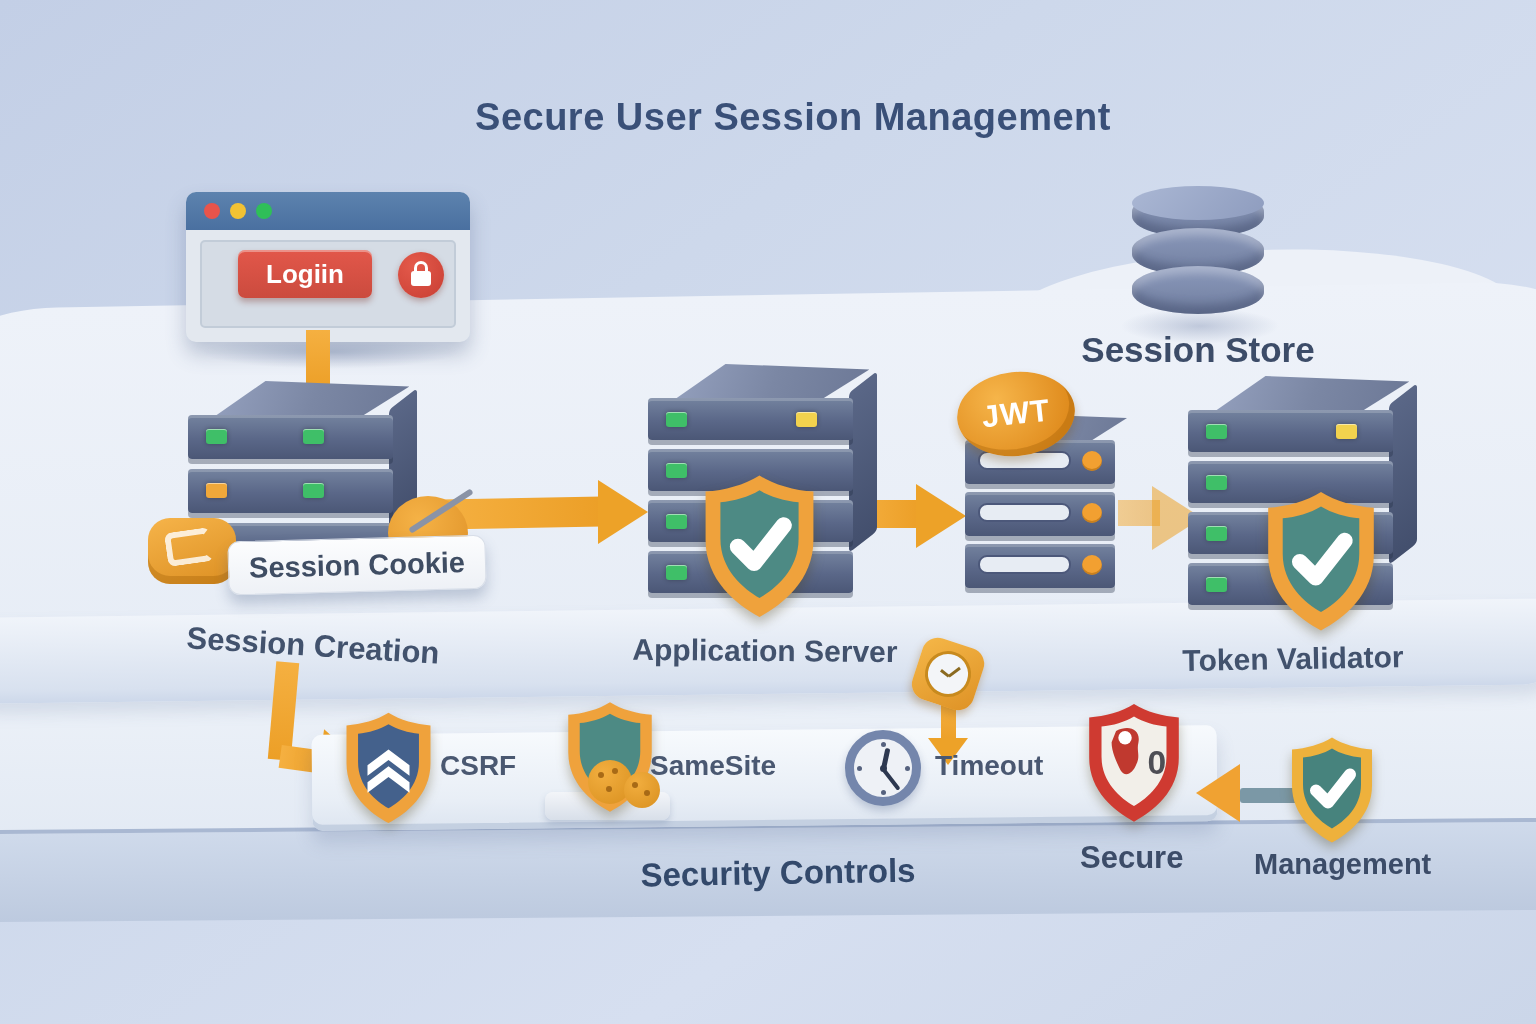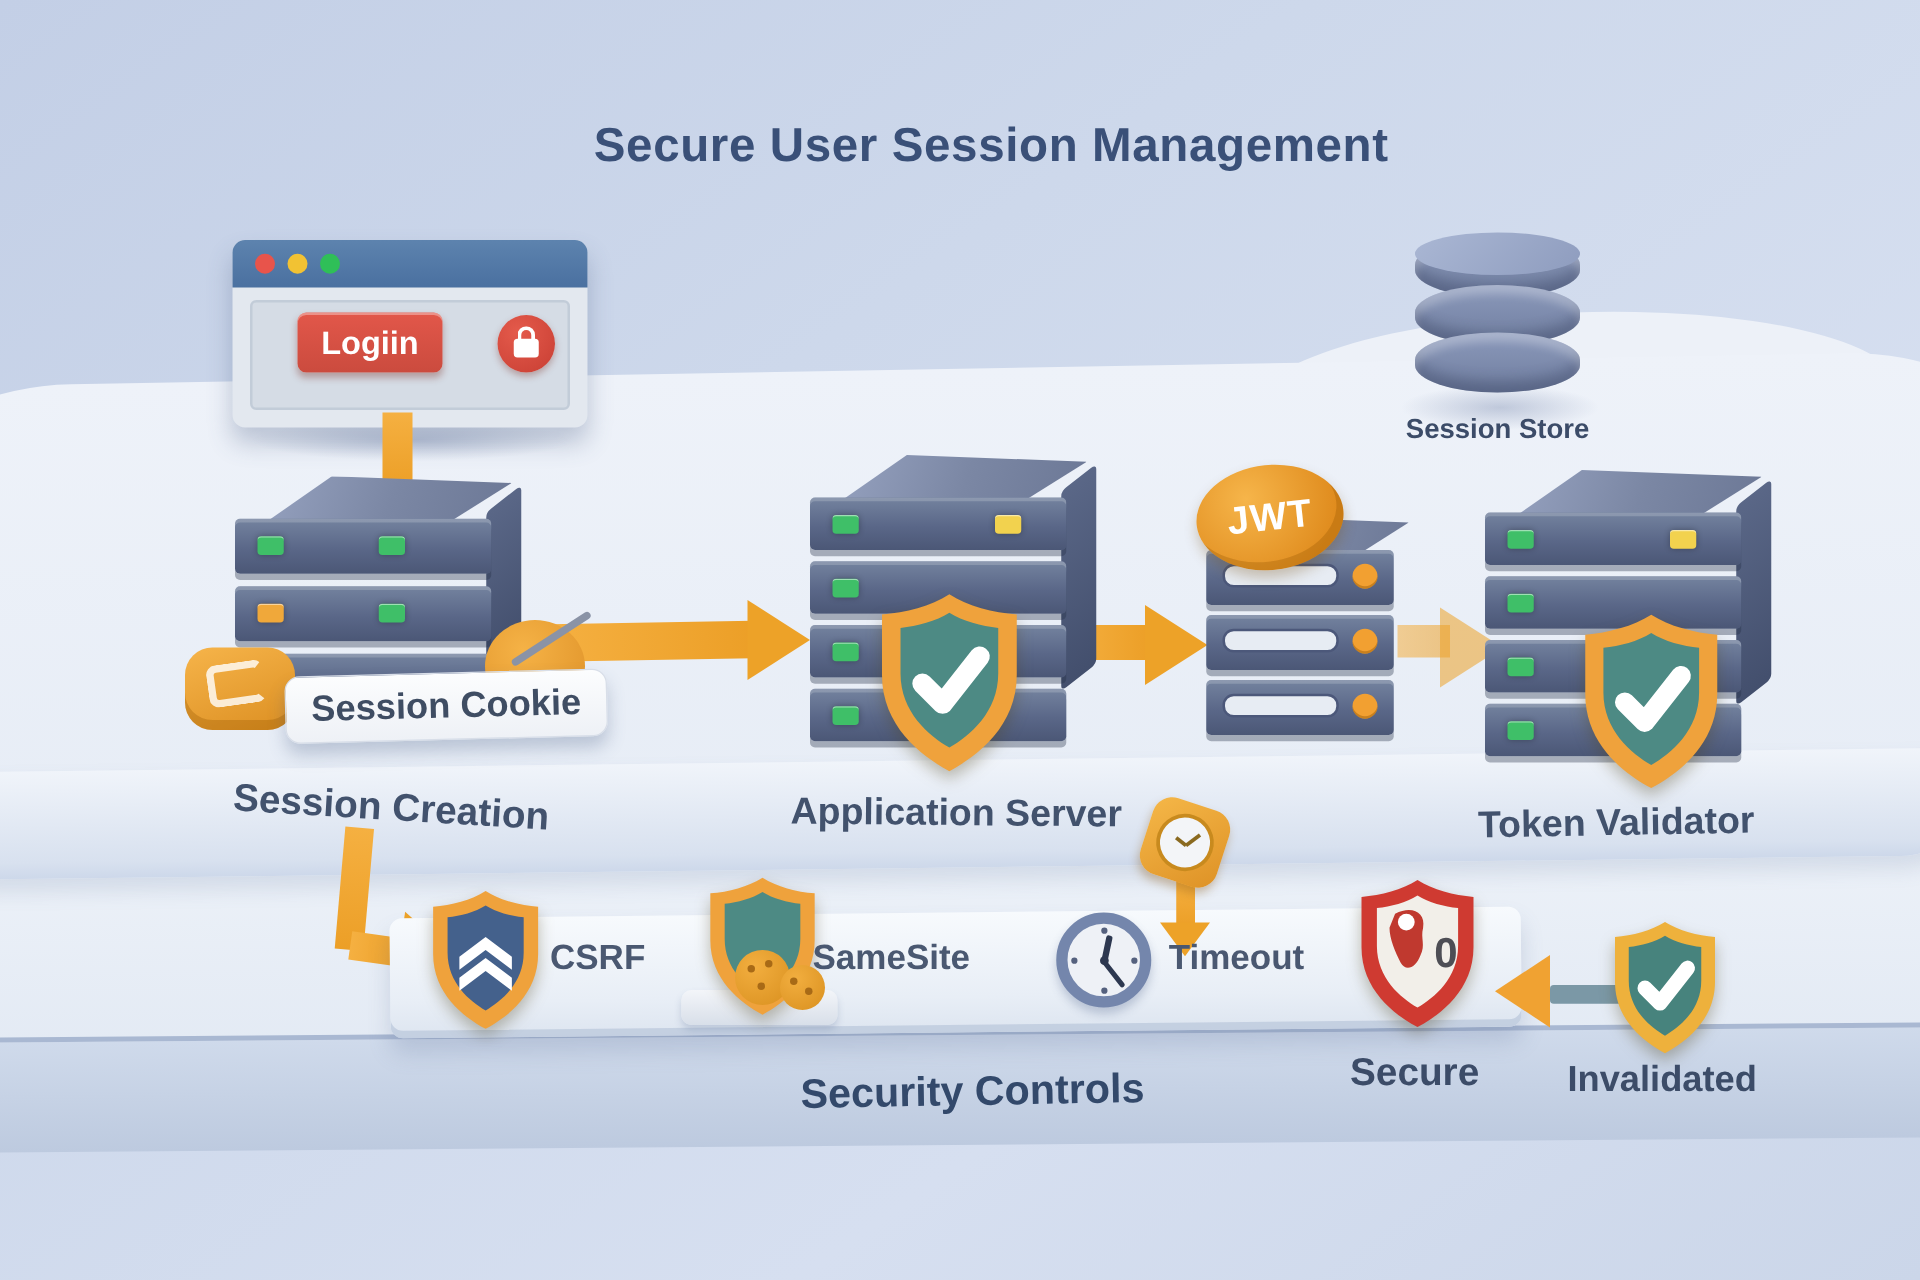--- a/index.html
+++ b/index.html
@@ -26,21 +26,21 @@
   .title { left:0; top:96px; width:1586px; text-align:center; font-size:38px; font-weight:bold; color:#3a5078; letter-spacing:.5px; }
 
   
   .browser { left:186px; top:192px; width:284px; height:150px; background:#e3e8ef; border-radius:10px;
              box-shadow:0 12px 20px rgba(70,90,130,.30); }
   .browser-header { position:absolute; left:0; top:0; width:100%; height:38px; border-radius:10px 10px 0 0;
                     background:linear-gradient(180deg,#5d83ae,#4a70a0); }
   .tl { position:absolute; top:11px; width:16px; height:16px; border-radius:50%; }
   .browser-panel { position:absolute; left:14px; top:48px; right:14px; bottom:14px; background:#d5dce5;
                    border:2px solid #c2ccd8; border-radius:5px; }
-  .login-btn { position:absolute; left:52px; top:58px; width:116px; height:48px; border:none; border-radius:7px;
+  .login-btn { position:absolute; left:52px; top:58px; width:134px; height:48px; border:none; border-radius:7px;
                background:linear-gradient(180deg,#e2574a,#cb4b3e); box-shadow:inset 0 2px 0 rgba(255,255,255,.35), 0 4px 6px rgba(120,40,30,.35);
                color:#fff; font-size:26px; font-weight:bold; font-family:"Liberation Sans",sans-serif; }
   .lock-circle { position:absolute; left:212px; top:60px; width:46px; height:46px; border-radius:50%;
                  background:radial-gradient(circle at 35% 30%, #e45a4b, #c83e33); box-shadow:0 3px 6px rgba(120,40,30,.35); }
   .lock-shackle { position:absolute; left:16px; top:9px; width:14px; height:12px; border:3.5px solid #fff; border-bottom:none; border-radius:8px 8px 0 0; }
   .lock-body { position:absolute; left:13px; top:19px; width:20px; height:15px; background:#fff; border-radius:3px; }
 
   
   .ar-shaft { background:linear-gradient(180deg,#f5b041,#ec9f27); }
   .ar-shaft-h { background:linear-gradient(90deg,#f5b041,#ec9f27); }
@@ -154,21 +154,21 @@
   <div class="abs ar-shaft" style="left:306px;top:330px;width:24px;height:60px;"></div>
   <div class="abs ar-head-down" style="left:291px;top:388px;"></div>
 
   <div class="abs shadow-ellipse" style="left:1120px;top:308px;width:160px;height:36px;"></div>
   <div class="db" style="left:1132px;top:200px;">
     <div class="db-top"></div>
     <div class="db-disk"></div>
     <div class="db-disk"></div>
     <div class="db-disk"></div>
   </div>
-  <div class="abs flow-label" style="left:1078px;top:330px;width:240px;font-size:22px;color:#3c4c68;">Session Store</div>
+  <div class="abs flow-label" style="left:1078px;top:330px;width:240px;font-size:35px;color:#3c4c68;">Session Store</div>
 
   <div class="server" style="left:188px;top:415px;width:205px;z-index:3;">
     <div class="srv-lid"></div>
     <div class="srv-side"></div>
     <div class="tray" style="height:44px;margin-bottom:10px;">
       <span class="led green l1"></span>
       <span class="led green l2"></span>
     </div>
     <div class="tray" style="height:44px;margin-bottom:10px;">
       <span class="led amber l1"></span>
@@ -318,17 +318,17 @@
   </svg>
   <div class="abs sec-label" style="left:1080px;top:840px;font-size:31px;color:#3c4c68;">Secure</div>
 
   <div class="abs invalid-line"></div>
   <div class="abs ar-head-left" style="left:1196px;top:764px;z-index:3;"></div>
   <svg class="shield" style="left:1282px;top:732px;" width="100" height="118" viewBox="0 0 100 115">
     <path d="M50 4 C61 11 76 15 90 16 L90 52 C90 82 67 100 50 109 C33 100 10 82 10 52 L10 16 C24 15 39 11 50 4 Z" fill="#eeb13c"></path>
     <path d="M50 15 C58 20 69 23 79 24 L79 51 C79 74 62 88 50 95 C38 88 21 74 21 51 L21 24 C31 23 42 20 50 15 Z" fill="#47837d"></path>
     <path d="M34 57 L46 69 L68 41" fill="none" stroke="#ffffff" stroke-width="12" stroke-linecap="round" stroke-linejoin="round"></path>
   </svg>
-  <div class="abs sec-label" style="left:1254px;top:848px;width:180px;font-size:29px;color:#3c4c68;">Invalidated</div>
+  <div class="abs sec-label" style="left:1254px;top:848px;width:180px;font-size:29px;color:#3c4c68;">Management</div>
 
   <div class="abs band-label" style="left:598px;top:854px;width:360px;font-size:33px;transform:rotate(-1deg);z-index:2;">Security Controls</div>
 
 </div>
 
 </body></html>

